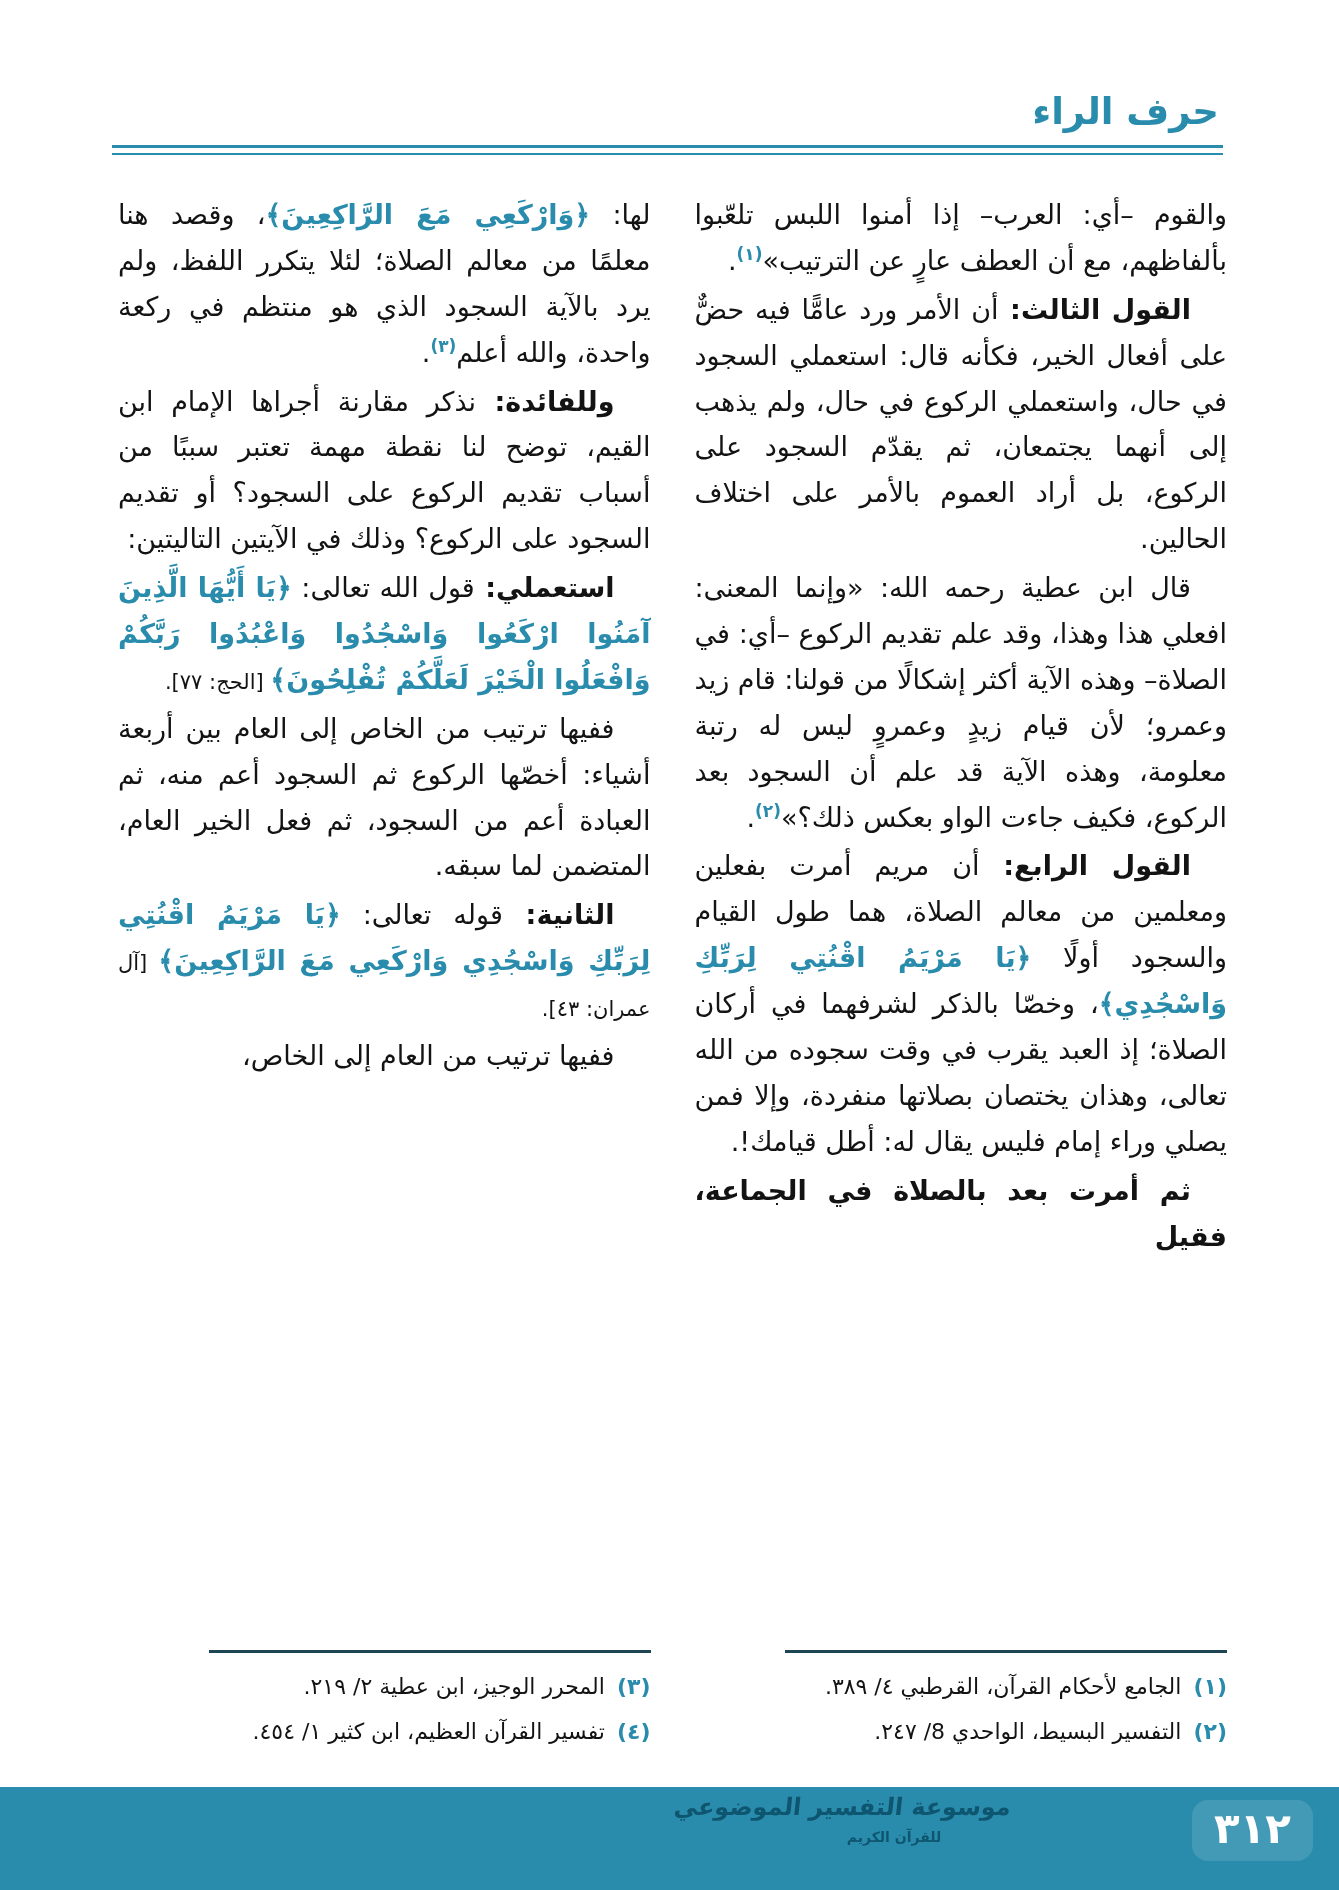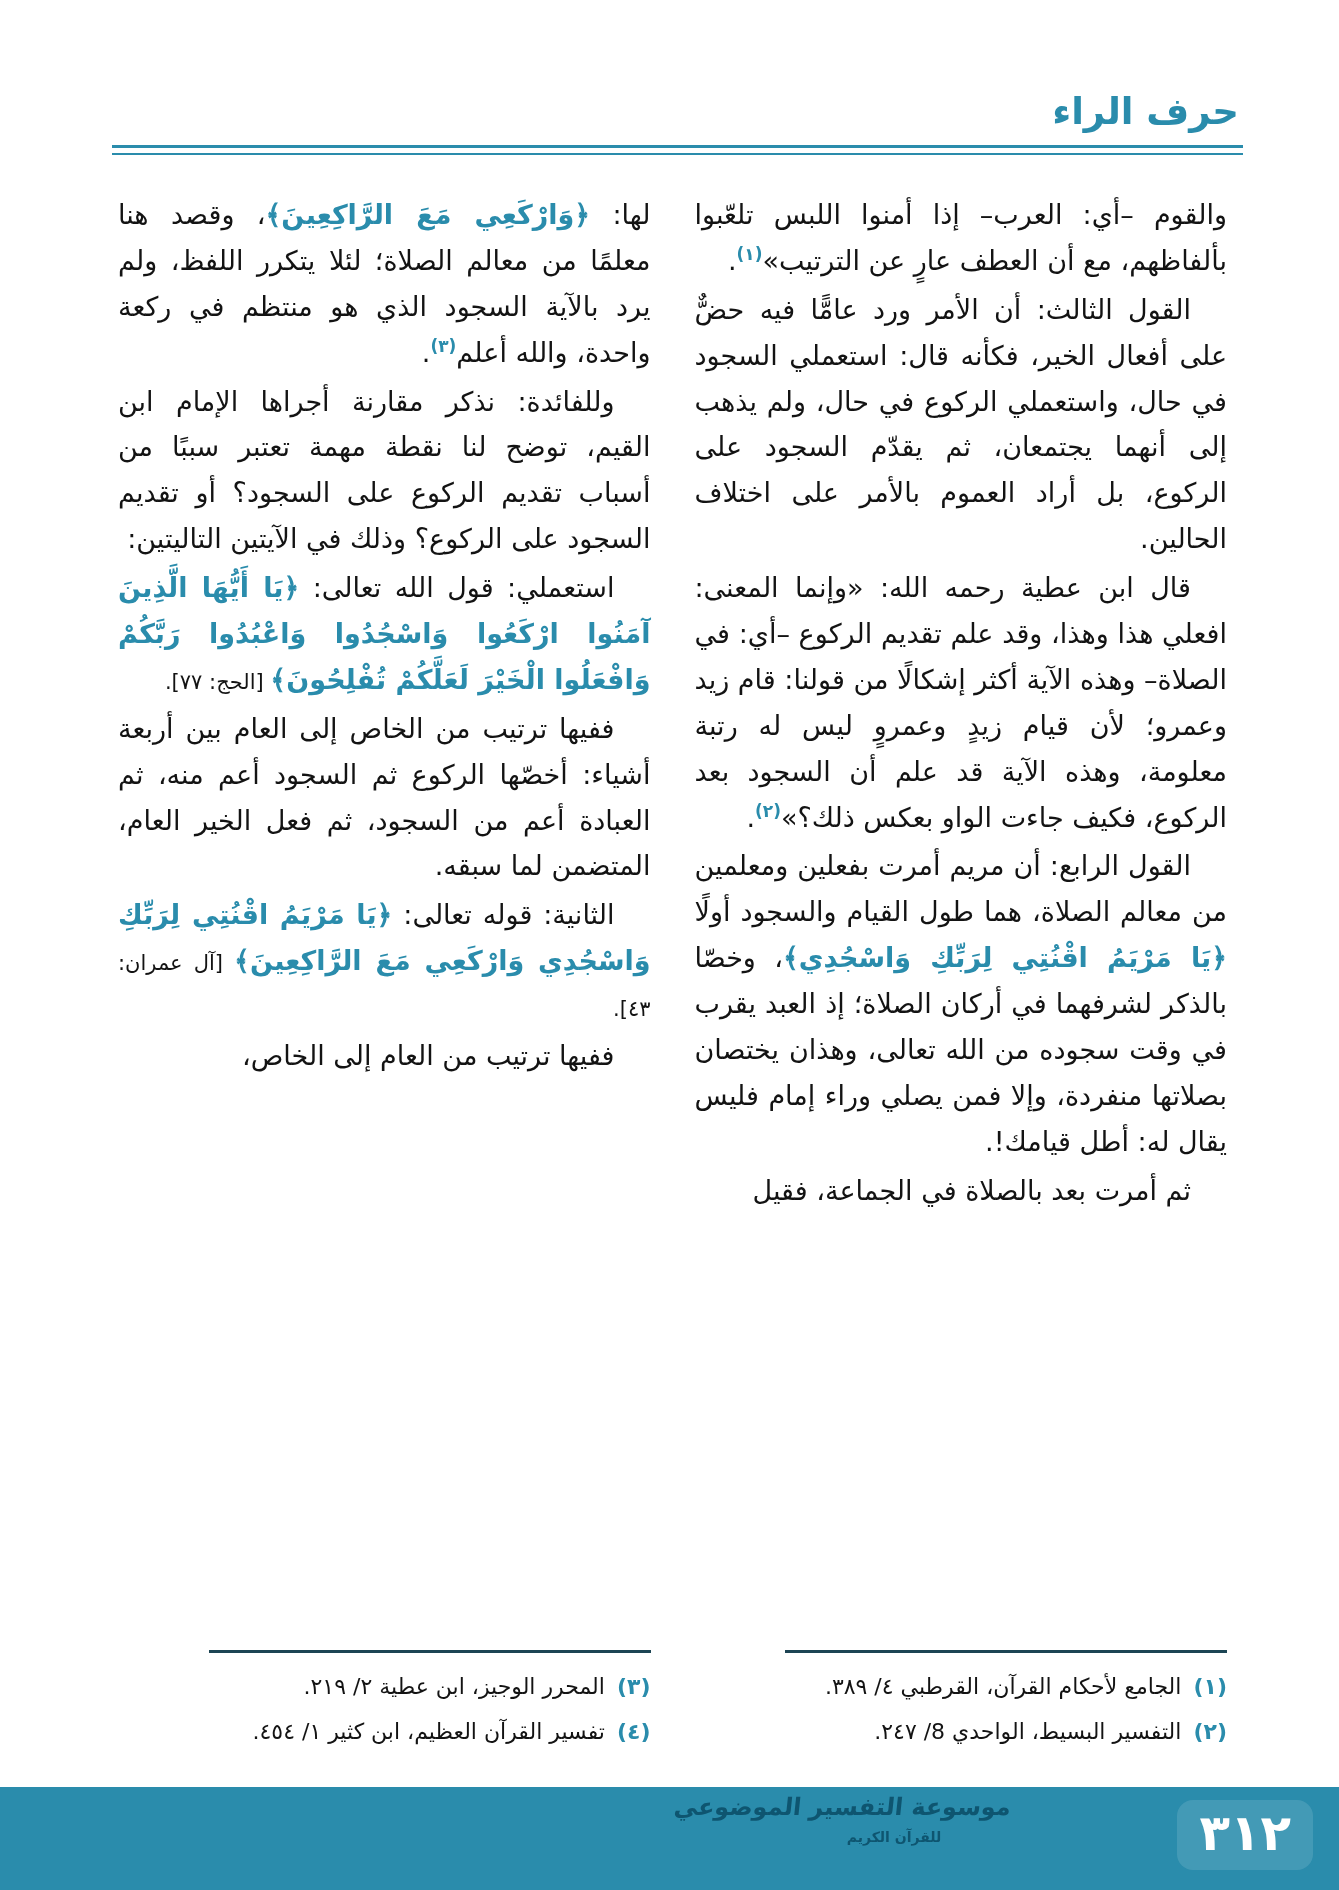--- a/index.html
+++ b/index.html
@@ -12,60 +12,60 @@
   body{
     width:1339px; height:1890px;
     background:#ffffff;
     font-family:"DejaVu Sans", sans-serif;
     color:var(--ink);
     direction:rtl;
   }
   .page{ position:relative; width:1339px; height:1890px; overflow:hidden; background:#fff; }
 
   
-  .header{ position:absolute; top:90px; right:96px; left:112px; }
+  .header{ position:absolute; top:90px; right:116px; left:112px; }
   .header-title{
     margin:0 4px 12px 0;
     color:var(--accent);
     font-size:37px; font-weight:bold;
     letter-spacing:1px;
     text-align:start;
   }
   .rule-a{ height:3px; background:var(--accent); }
   .rule-b{ height:2px; background:var(--accent); margin-top:5px; }
 
   
   .content{
     position:absolute; top:192px; right:112px; left:112px; height:1448px;
     display:flex; gap:38px; overflow:hidden;
   }
   .col{ flex:1 1 0; font-size:27px; line-height:1.7; text-align:justify; }
   .para{ margin:0 0 3px 6px; }
   .para.indent{ text-indent:36px; }
-  .run-bold{ font-weight:normal; }
+  .run-bold{ font-weight:bold; }
   .run-quran{ color:var(--accent); font-weight:bold; }
   .run-ref{ color:var(--accent); font-size:17px; vertical-align:super; line-height:0; font-weight:bold; }
   .run-source{ font-size:21px; }
 
   
   .footnotes{ position:absolute; top:1650px; right:112px; left:112px; display:flex; gap:38px; }
   .fncol{ flex:1 1 0; }
   .fnrule{ height:3px; background:#1d4554; width:82%; margin-bottom:16px; }
   .footnote{ display:flex; gap:12px; font-size:22px; line-height:1.65; margin-bottom:9px; }
   .fn-num{ color:var(--accent); flex:0 0 auto; font-weight:bold; }
   .fn-text{ color:var(--ink); }
 
   
   .footer-bar{
     position:absolute; left:0; right:0; bottom:0; height:103px;
     background:var(--accent);
   }
   .page-num{
     position:absolute; top:13px; right:26px;
-    color:#ffffff; font-size:50px; font-weight:bold;
+    color:#ffffff; font-size:42px; font-weight:bold;
     background:rgba(255,255,255,0.12);
     border-radius:16px;
     padding:4px 22px 8px;
   }
   .logo{
     position:absolute; top:6px; right:328px; width:234px;
     text-align:center; color:var(--accent-dark);
   }
   .logo-l1{ font-size:24px; font-weight:bold; transform:skewX(-6deg); white-space:nowrap; }
   .logo-l2{ font-size:14px; font-weight:bold; margin-top:8px; }

